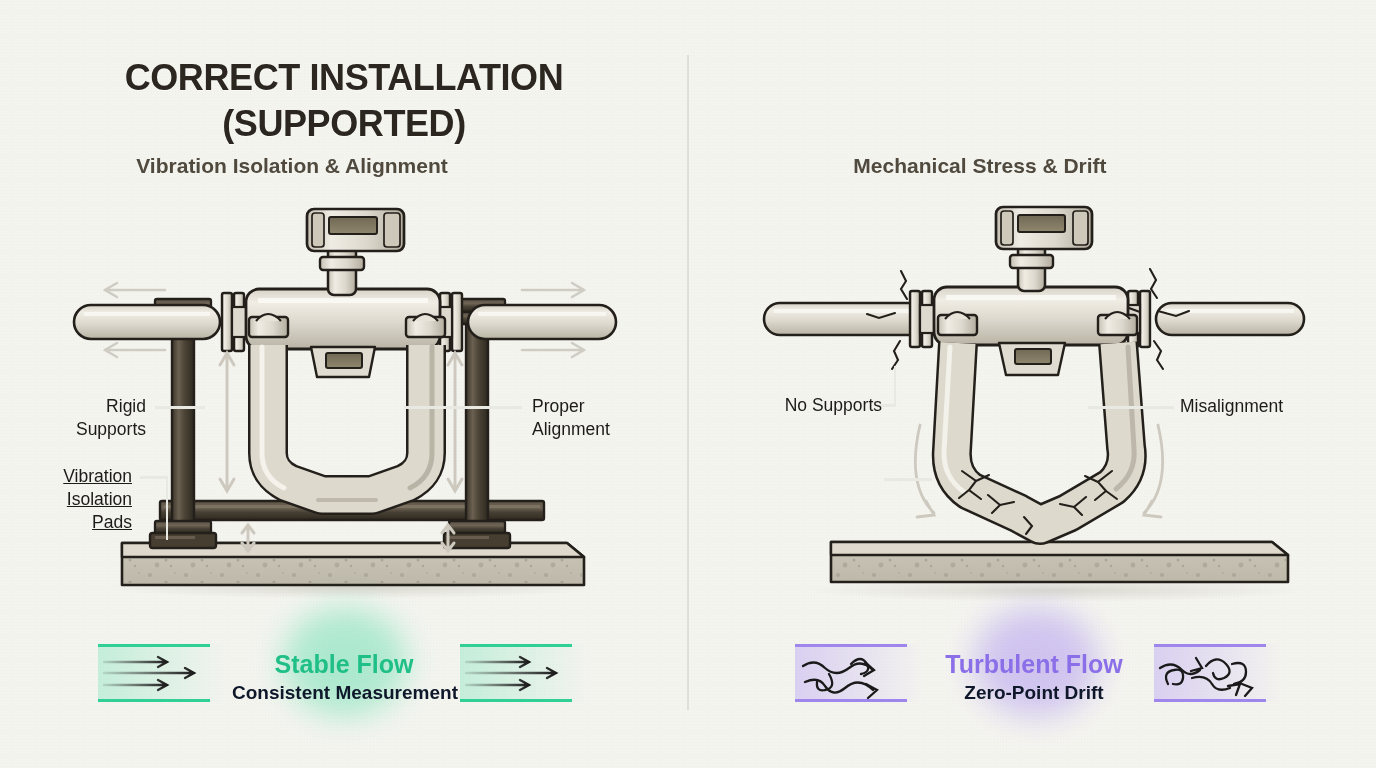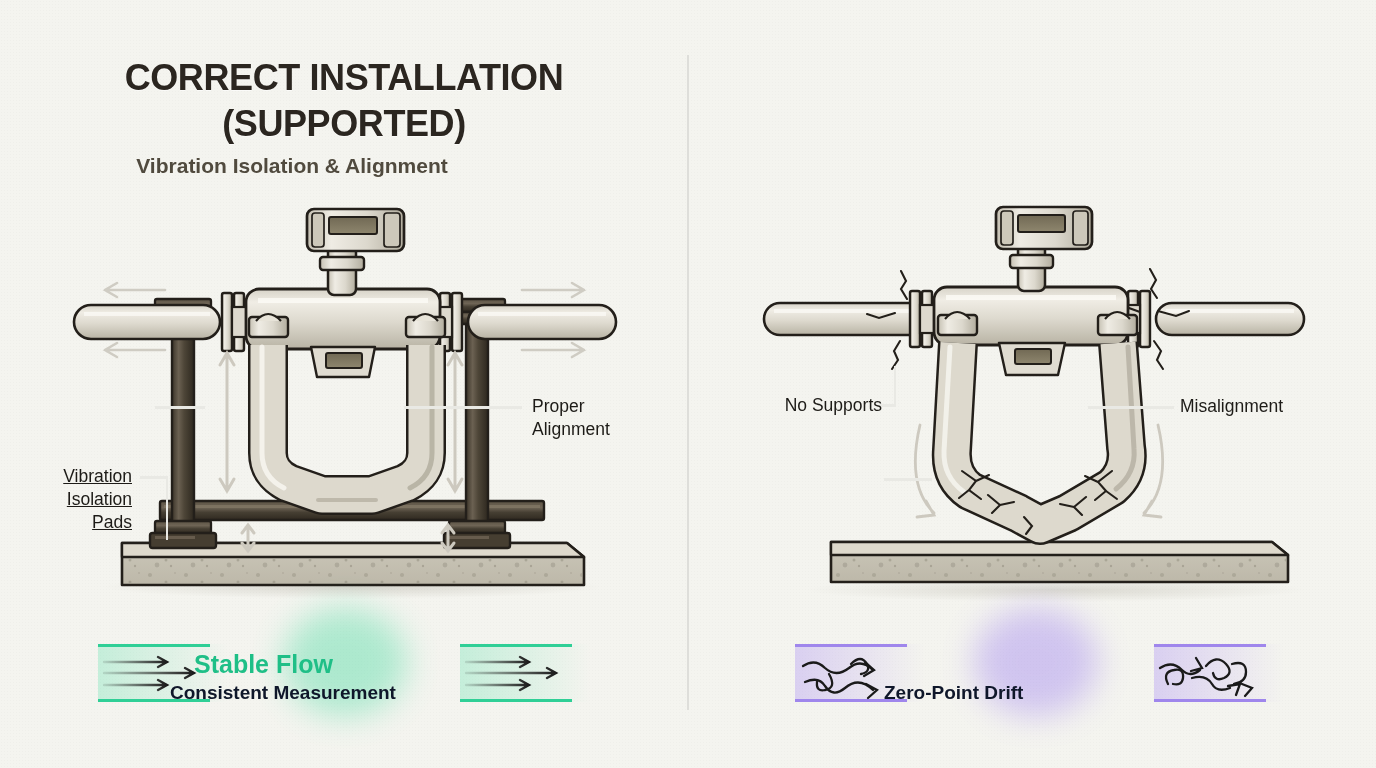--- a/index.html
+++ b/index.html
@@ -43,21 +43,21 @@
   .label.ral{text-align:right;}
 
   .leader{position:absolute;background:#e9e9e4;}
   .leader.h{height:2.5px;}
   .leader.v{width:2px;}
 
   svg{display:block;overflow:visible;}
 
   .flowband{position:absolute;}
   .flowlabel{
-    position:absolute;font-weight:700;
+    position:absolute;text-align:center;font-weight:700;
   }
   .flowmain{font-size:25px;}
   .flowsub{font-size:19px;color:#0f172a;font-weight:700;}
   .glow{
     position:absolute;border-radius:50%;
     filter:blur(16px);
   }
 </style>
 </head>
 <body>
@@ -218,20 +218,22 @@
 
     <g stroke="#cdc9bf" stroke-width="3" fill="none" stroke-linecap="round">
       <path d="M227,158 L227,296 M220,170 L227,158 L234,170 M220,284 L227,296 L234,284"></path>
       <path d="M455,158 L455,296 M448,170 L455,158 L462,170 M448,284 L455,296 L462,284"></path>
       <path d="M248,330 L248,356 M242,338 L248,330 L254,338 M242,348 L248,356 L254,348"></path>
       <path d="M448,330 L448,356 M442,338 L448,330 L454,338 M442,348 L448,356 L454,348"></path>
     </g>
   </svg>
 
   <div class="leader h" style="left:155px;top:406px;width:50px;"></div>
+  <div class="label ral" style="right:542px;top:395px;width:140px;">Rigid
+Supports</div>
 
   <div class="leader h" style="left:140px;top:476px;width:28px;"></div>
   <div class="leader v" style="left:166px;top:476px;height:64px;"></div>
   <div class="label ral" style="right:556px;top:465px;width:132px;text-decoration:underline;">Vibration
 Isolation
 Pads</div>
 
   <div class="leader h" style="left:404px;top:406px;width:118px;"></div>
   <div class="label" style="left:532px;top:395px;width:150px;">Proper
 Alignment</div>
@@ -269,20 +271,21 @@
       <path d="M6,41 L68,41 M60,36 L69,41 L60,46"></path>
     </g>
   </svg>
 
   <div class="flowlabel flowmain" style="left:194px;top:650px;width:300px;color:#1fbf87;">Stable Flow</div>
   <div class="flowlabel flowsub" style="left:170px;top:682px;width:350px;">Consistent Measurement</div>
 </div>
 
 <div class="panel panel-right">
 
+  <div class="subtitle">Mechanical Stress &amp; Drift</div>
 
   <svg width="688" height="420" style="position:absolute;left:0;top:195px">
     <defs>
       <linearGradient id="pipeG2" x1="0" y1="0" x2="0" y2="1">
         <stop offset="0%" stop-color="#d7d3c8"></stop>
         <stop offset="22%" stop-color="#f0ede5"></stop>
         <stop offset="55%" stop-color="#ddd9ce"></stop>
         <stop offset="100%" stop-color="#b8b3a4"></stop>
       </linearGradient>
       <linearGradient id="pipeV2" x1="0" y1="0" x2="1" y2="0">
@@ -431,14 +434,15 @@
     <rect x="0" y="55" width="112" height="3" fill="#9f86ec"></rect>
     <g stroke="#1a1a1a" stroke-width="2.3" fill="none" stroke-linecap="round">
       <path d="M6,24 q12,-8 22,2 q8,8 18,0 M42,14 l6,10 l-11,3"></path>
       <path d="M14,40 q-6,-12 6,-14 q10,-2 9,8 q-1,8 -10,6"></path>
       <path d="M52,22 q10,-12 20,-2 q8,9 -2,14 q-9,4 -11,-5"></path>
       <path d="M78,20 q14,-4 14,8 q0,10 -12,12 M74,42 l12,-2 l-4,11"></path>
       <path d="M38,34 q14,-4 20,6 q5,9 18,4 M88,40 l10,4 l-7,8"></path>
     </g>
   </svg>
 
+  <div class="flowlabel flowmain" style="left:196px;top:650px;width:300px;color:#8b6fe8;">Turbulent Flow</div>
   <div class="flowlabel flowsub" style="left:196px;top:682px;width:300px;">Zero-Point Drift</div>
 </div>
 
 </body></html>

